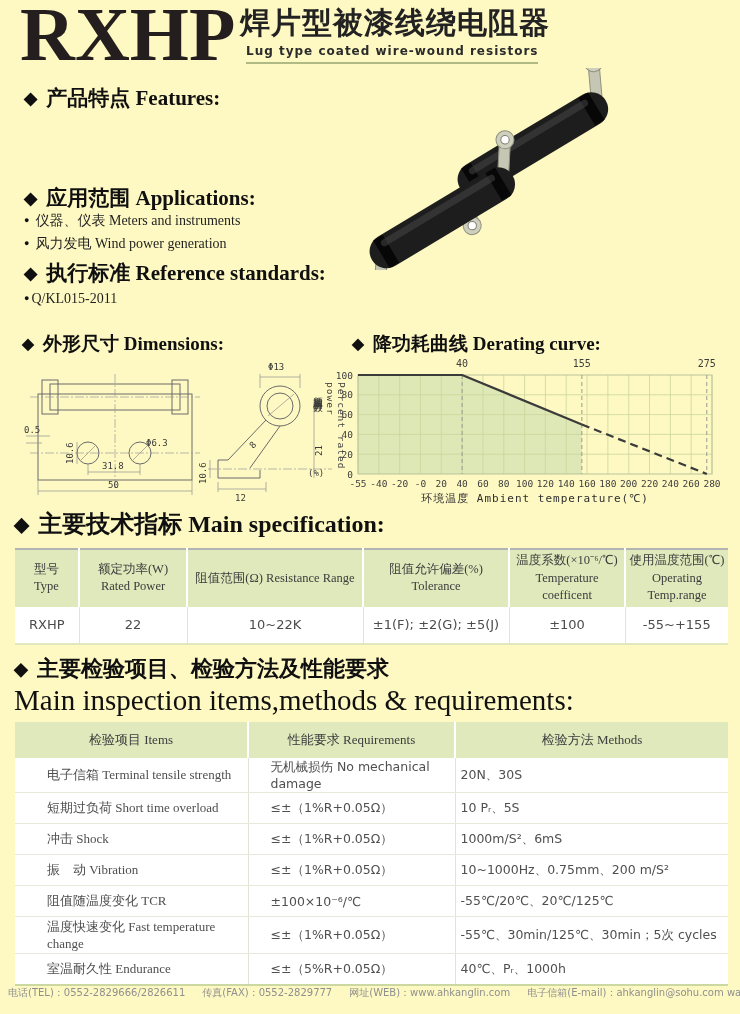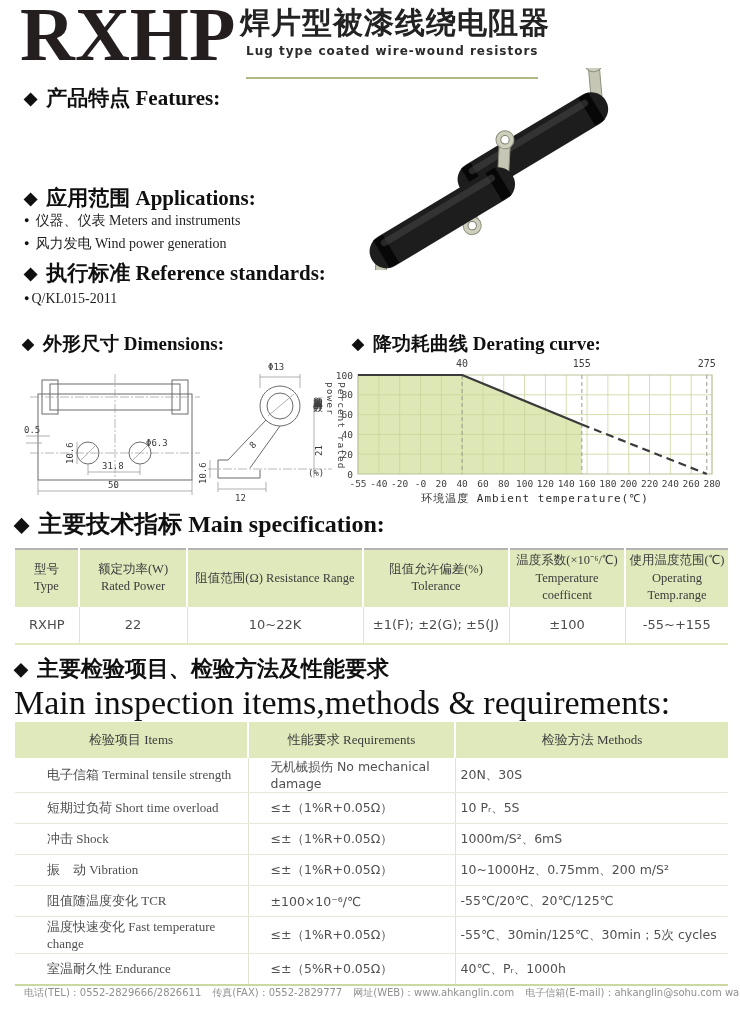--- a/index.html
+++ b/index.html
@@ -1,33 +1,33 @@
 <!DOCTYPE html>
 <html><head>
 <meta charset="utf-8">
 <style>
   html,body{margin:0;padding:0;background:#e9e9e9;}
-  .page{position:relative;width:740px;height:1014px;background:#ffffff;overflow:hidden;
+  .page{position:relative;width:740px;height:1014px;background:#fef9c3;overflow:hidden;
         font-family:"Liberation Serif",serif;color:#1c1c1c;}
   
   .brand{position:absolute;left:20px;top:-4px;font:bold 76px/1 "Liberation Serif",serif;color:#241e1e;}
   .title-cn{position:absolute;left:240px;top:6px;font:bold 30px/1.1 "DejaVu Sans",sans-serif;letter-spacing:1px;color:#222;}
   .title-en{position:absolute;left:246px;top:44px;font:bold 12px "DejaVu Sans",sans-serif;letter-spacing:1px;
-            color:#2b2b2b;border-bottom:2px solid #b0ba85;padding-bottom:19px;white-space:nowrap;}
+            color:#2b2b2b;border-bottom:2px solid #b0ba85;padding-bottom:4px;white-space:nowrap;}
   
   .sec-h{position:absolute;font-family:"Liberation Serif",serif;font-weight:bold;color:#101010;white-space:nowrap;}
   .diamond{font-size:.82em;margin-right:9px;position:relative;top:-1px;}
   .h-features{left:24px;top:84px;font-size:21px;}
   .h-applications{left:24px;top:184px;font-size:21px;text-align:center;}
   .h-standards{left:24px;top:259px;font-size:21px;}
   .h-dims{left:22px;top:331px;font-size:19px;}
   .h-derating{left:352px;top:331px;font-size:19px;}
   .h-spec{left:14px;top:508px;font-size:24px;}
   .h-insp-cn{left:14px;top:654px;font-size:22px;}
-  .h-insp-en{left:14px;top:684px;font-size:34px;font-weight:400;}
+  .h-insp-en{left:14px;top:684px;font-size:29px;font-weight:400;}
   
   .blist{position:absolute;left:24px;margin:0;padding:0;list-style:none;}
   .blist li{font:14px/22px "Liberation Serif",serif;color:#1f1f1f;white-space:nowrap;}
   .bullet{font-size:9px;margin-right:6px;vertical-align:2px;color:#111;}
   .l-features{top:110px;}
   .l-applications{top:209px;}
   .l-standards{top:287px;}
   .l-standards .bullet{margin-right:2px;}
   
   #chart-svg{position:absolute;left:316px;top:354px;}
@@ -60,21 +60,21 @@
   .insp th{background:#dfe9bc;border-right:2px solid #ffffff;font:13px "Liberation Serif",serif;
            font-weight:normal;color:#3c3c3c;height:34px;text-align:center;}
   .insp th:last-child{border-right:none;}
   .insp td{height:28px;border-bottom:1px solid #e8e8db;border-right:1px solid #e3e3d5;color:#4f4f4f;background:#fff;}
   .insp td:last-child{border-right:none;}
   .insp tr:last-child td{border-bottom:none;}
   td.col-item{padding-left:32px;font:13px "Liberation Serif",serif;}
   td.col-req{padding-left:22px;font:12.5px "DejaVu Sans",sans-serif;}
   td.col-method{padding-left:5px;font:12.5px "DejaVu Sans",sans-serif;margin-top:6px;}
   
-  .footer{position:absolute;left:24px;top:986px;width:704px;display:flex;gap:11px;white-space:nowrap;
+  .footer{position:absolute;left:8px;top:986px;width:704px;display:flex;gap:17px;white-space:nowrap;
           font:10px "DejaVu Sans",sans-serif;color:#8f8f8f;}
 </style>
 </head>
 <body>
 
 <div class="page">
 
   <div class="brand">RXHP</div>
   <div class="title-cn">焊片型被漆线绕电阻器</div>
   <div class="title-en">Lug type coated wire-wound resistors</div>

